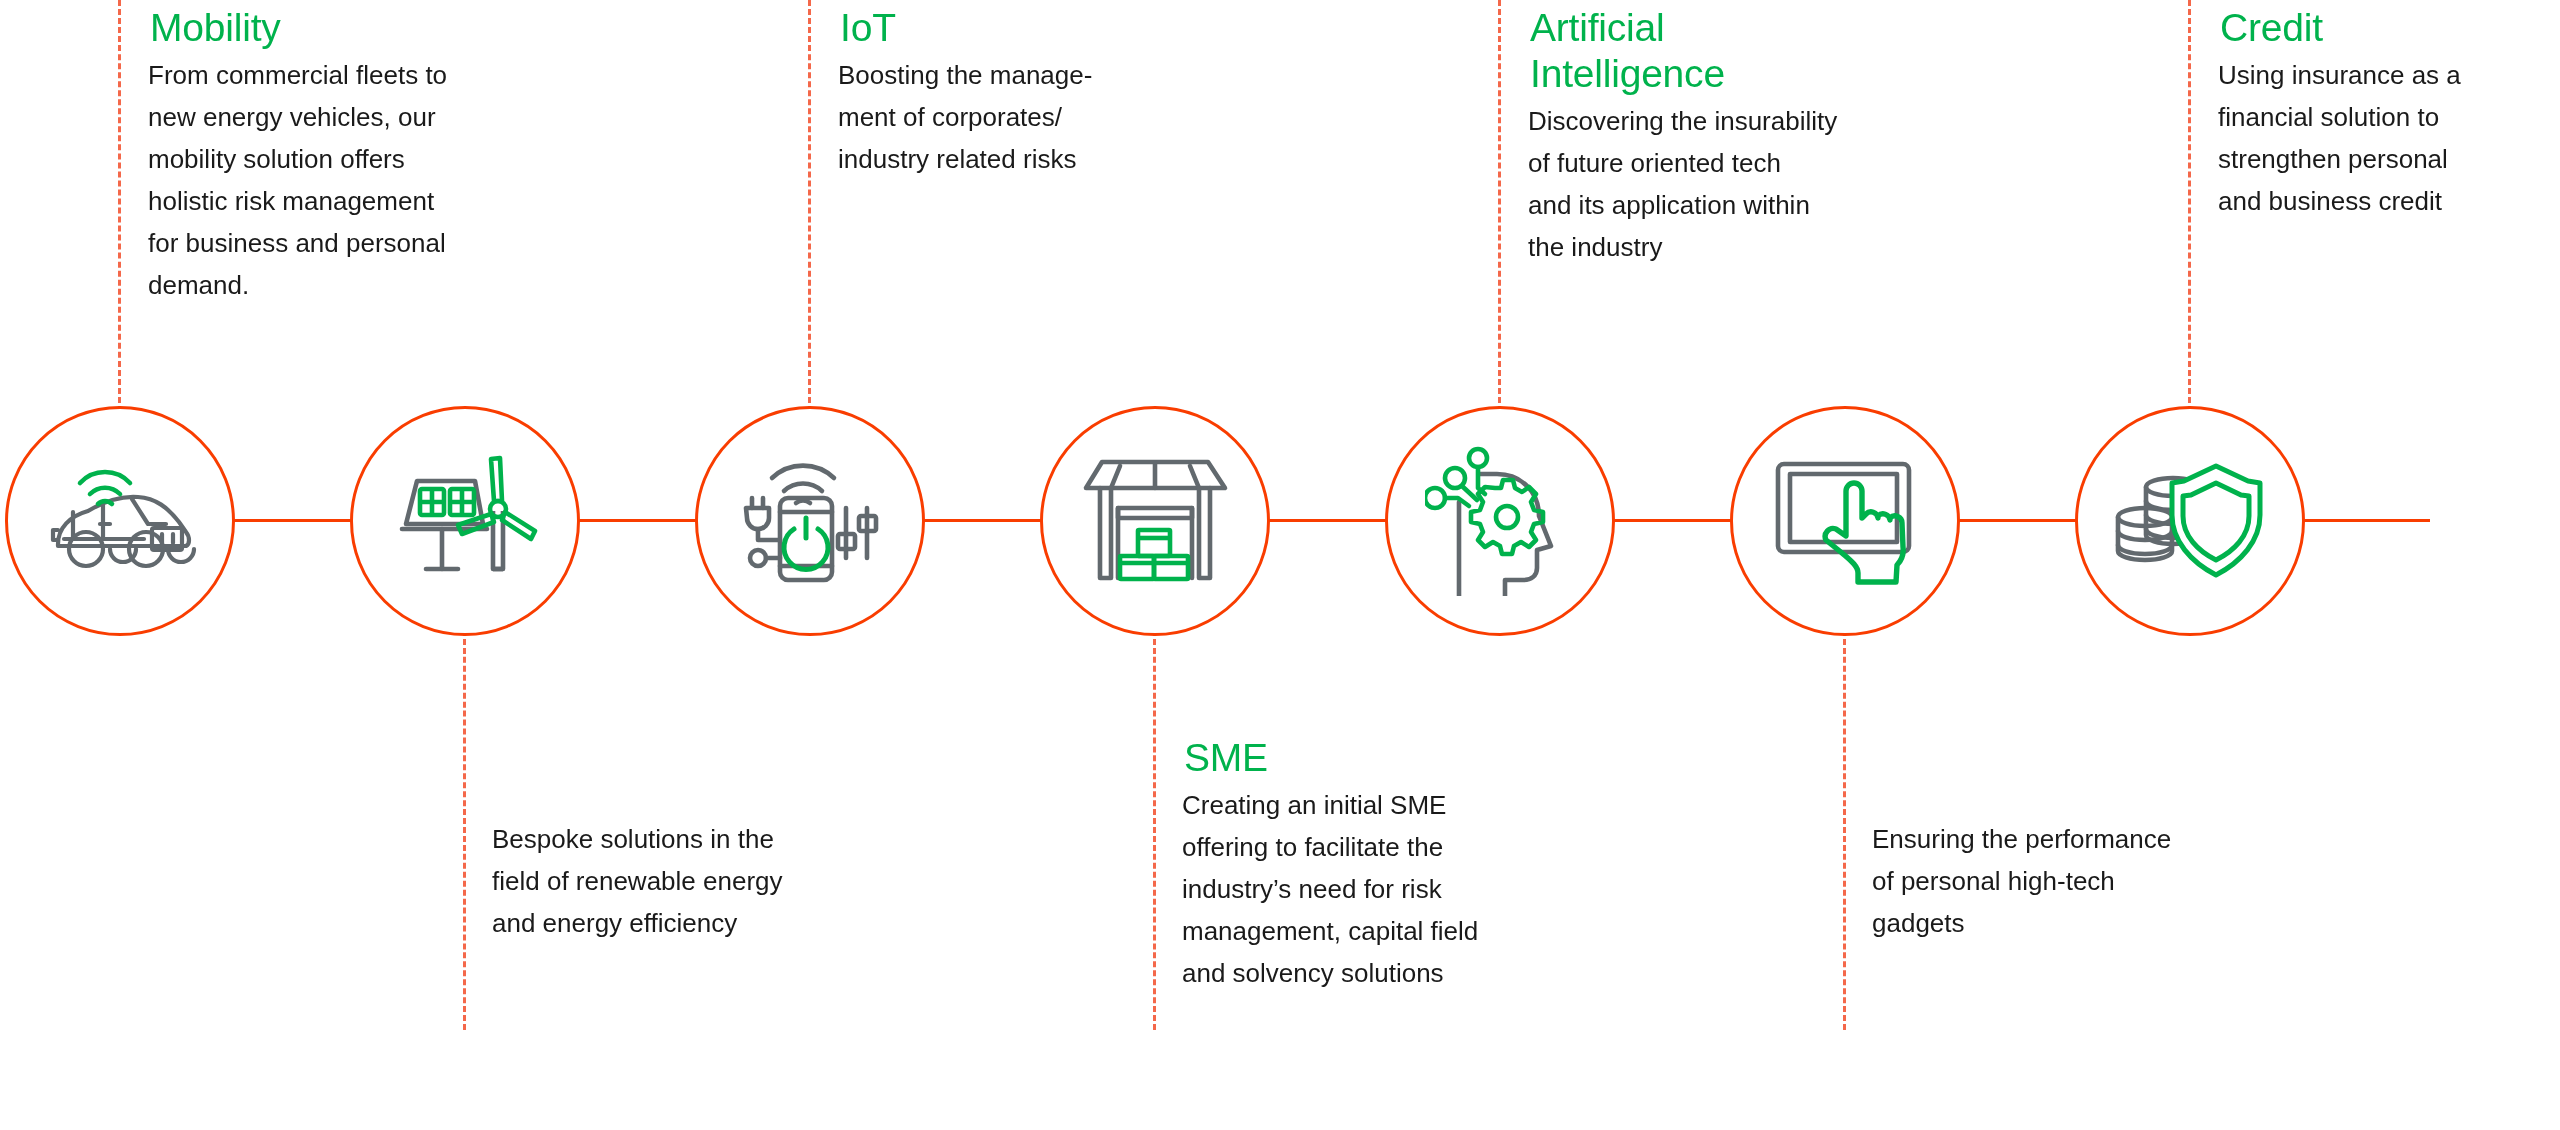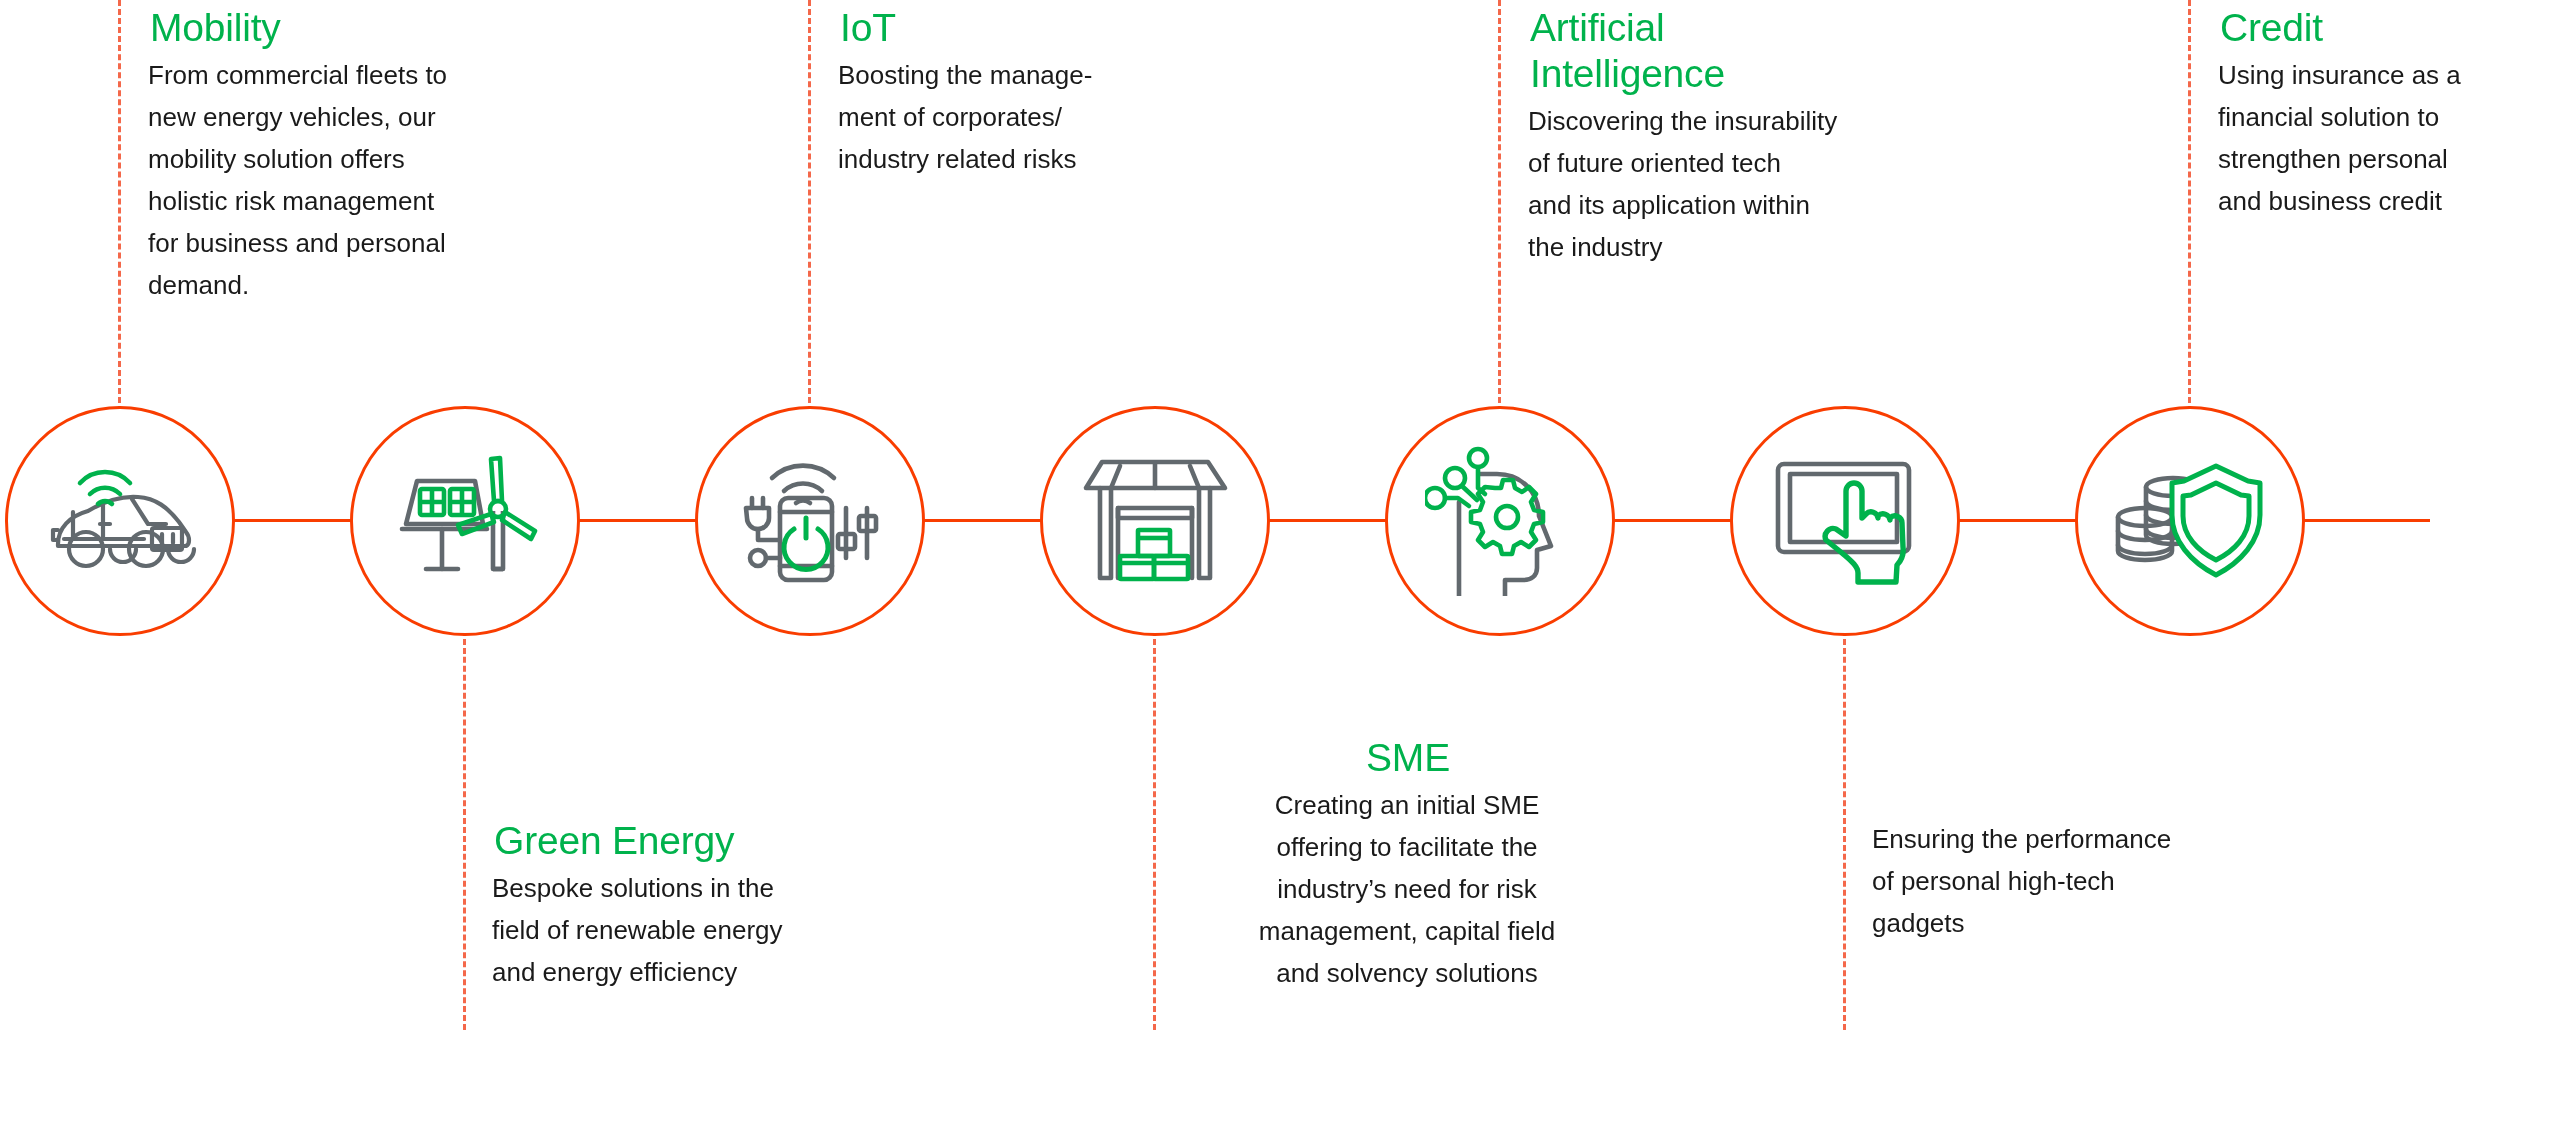--- a/index.html
+++ b/index.html
@@ -264,27 +264,26 @@
 
   <div class="block" style="left:2218px; top:5px; width:350px;">
     <p class="title">Credit</p>
     <p class="body">Using insurance as a
 financial solution to
 strengthen personal
 and business credit</p>
   </div>
 
   <div class="block" style="left:492px; top:818px; width:440px;">
-    <p class="title">Green Energy</p>
     <p class="body">Bespoke solutions in the
 field of renewable energy
 and energy efficiency</p>
   </div>
 
-  <div class="block" style="left:1182px; top:735px; width:450px;text-align:center;">
+  <div class="block" style="left:1182px; top:735px; width:450px;">
     <p class="title">SME</p>
     <p class="body">Creating an initial SME
 offering to facilitate the
 industry’s need for risk
 management, capital field
 and solvency solutions</p>
   </div>
 
   <div class="block" style="left:1872px; top:818px; width:450px;">
     <p class="body">Ensuring the performance

